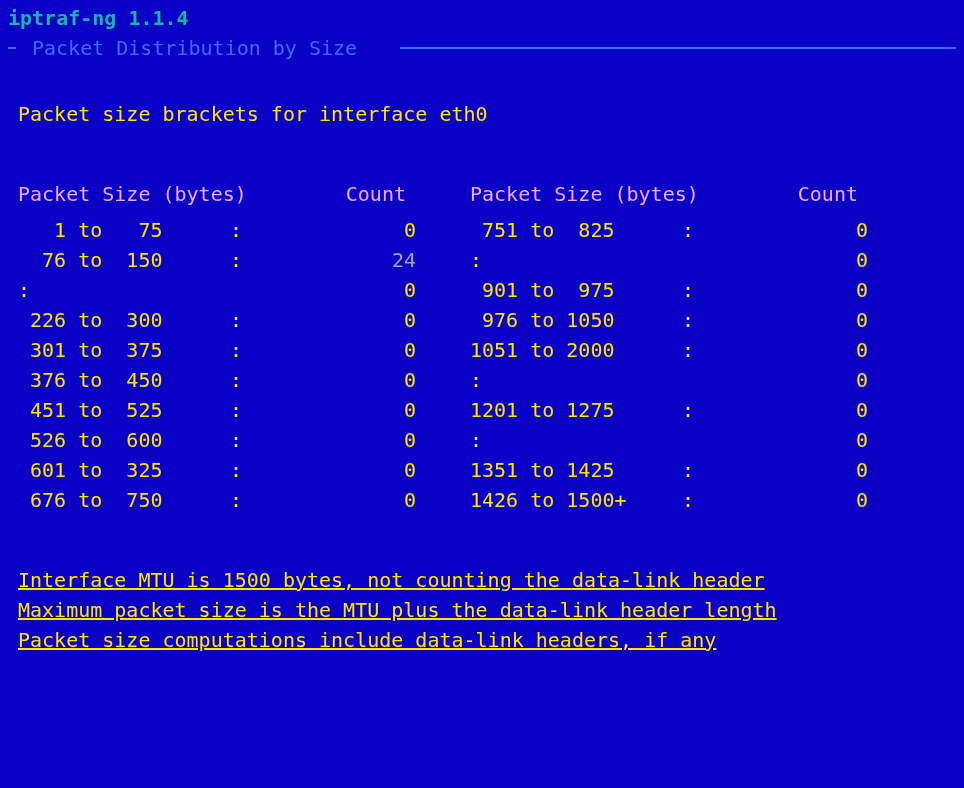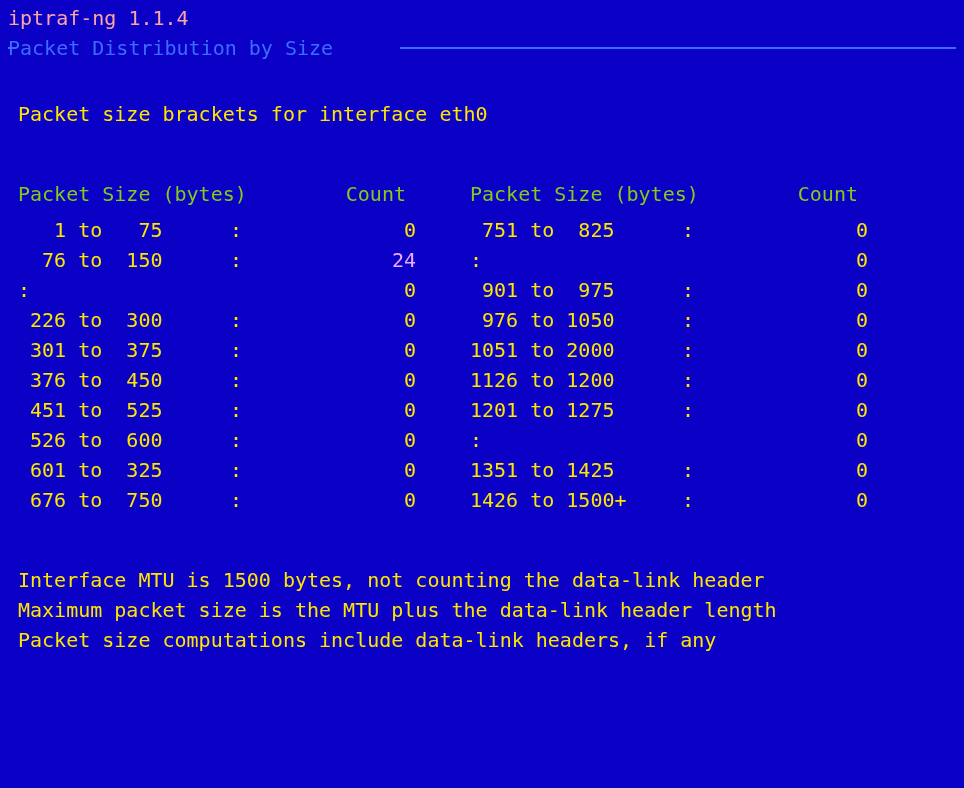--- a/index.html
+++ b/index.html
@@ -6,57 +6,57 @@
     body {
       background:#0b00c6;
       width:964px; height:788px;
       font-family:"DejaVu Sans Mono","Menlo","Consolas",monospace;
       font-size:20px;
       line-height:1.5;
       overflow:hidden;
       color:#ffe600;
     }
     .title-bar {
-      color:#fca5a5;
-      font-weight:normal;
+      color:#14b8a6;
+      font-weight:bold;
       padding:3px 12px 0 8px;
     }
     .frame-title-row { position:relative; height:30px; }
     .frame-title-row .line-seg {
       position:absolute; top:14px; border-top:2px solid #3c6cff;
     }
     .frame-title-row .seg-left  { left:8px;  width:8px; }
     .frame-title-row .seg-right { left:400px; right:8px; }
     .frame-title {
-      position:absolute; left:8px; top:0;
+      position:absolute; left:32px; top:0;
       color:#3c6cff;
     }
     .content { padding:0 18px;margin-top:36px; }
     .subtitle { margin:24px 0 50px 0; }
     .cols { display:flex; }
     .col { width:452px; }
-    .hdr { color:#84cc16; display:flex; margin-bottom:6px;gap:30px; }
+    .hdr { color:#f0abfc; display:flex; margin-bottom:6px;gap:30px; }
     .hdr .h1 { width:254px; }
     .hdr .h2 { flex:1; text-align:right; padding-right:64px; }
     .row { display:flex; height:30px; align-items:center; }
     .row .rng {
       width:212px;
       text-align:left;
       white-space:pre;
     }
     .row .colon { width:12px; }
     .row .cnt {
       flex:1;
       text-align:right;
       padding-right:54px;
       font-variant-numeric:tabular-nums;
     }
-    .hl { color:#f0abfc; }
+    .hl { color:#a3a3a3; }
     .notes { margin-top:50px; }
-    .notes div { line-height:1.5; }
+    .notes div { line-height:1.5;text-decoration:underline; }
   </style>
 </head>
 <body>
 
 <div class="title-bar">iptraf-ng 1.1.4</div>
 
 <div class="frame-title-row">
   <span class="line-seg seg-left"></span>
   <span class="frame-title"> Packet Distribution by Size </span>
   <span class="line-seg seg-right"></span>
@@ -147,21 +147,20 @@
             <span class="rng"> 976 to 1050</span>
             <span class="colon">:</span>
             <span class="cnt">0</span>
           </div>
           <div class="row">
             <span class="rng">1051 to 2000</span>
             <span class="colon">:</span>
             <span class="cnt">0</span>
           </div>
           <div class="row">
-            <span class="rng">1126 to 1200</span>
             <span class="colon">:</span>
             <span class="cnt">0</span>
           </div>
           <div class="row">
             <span class="rng">1201 to 1275</span>
             <span class="colon">:</span>
             <span class="cnt">0</span>
           </div>
           <div class="row">
             <span class="colon">:</span>

